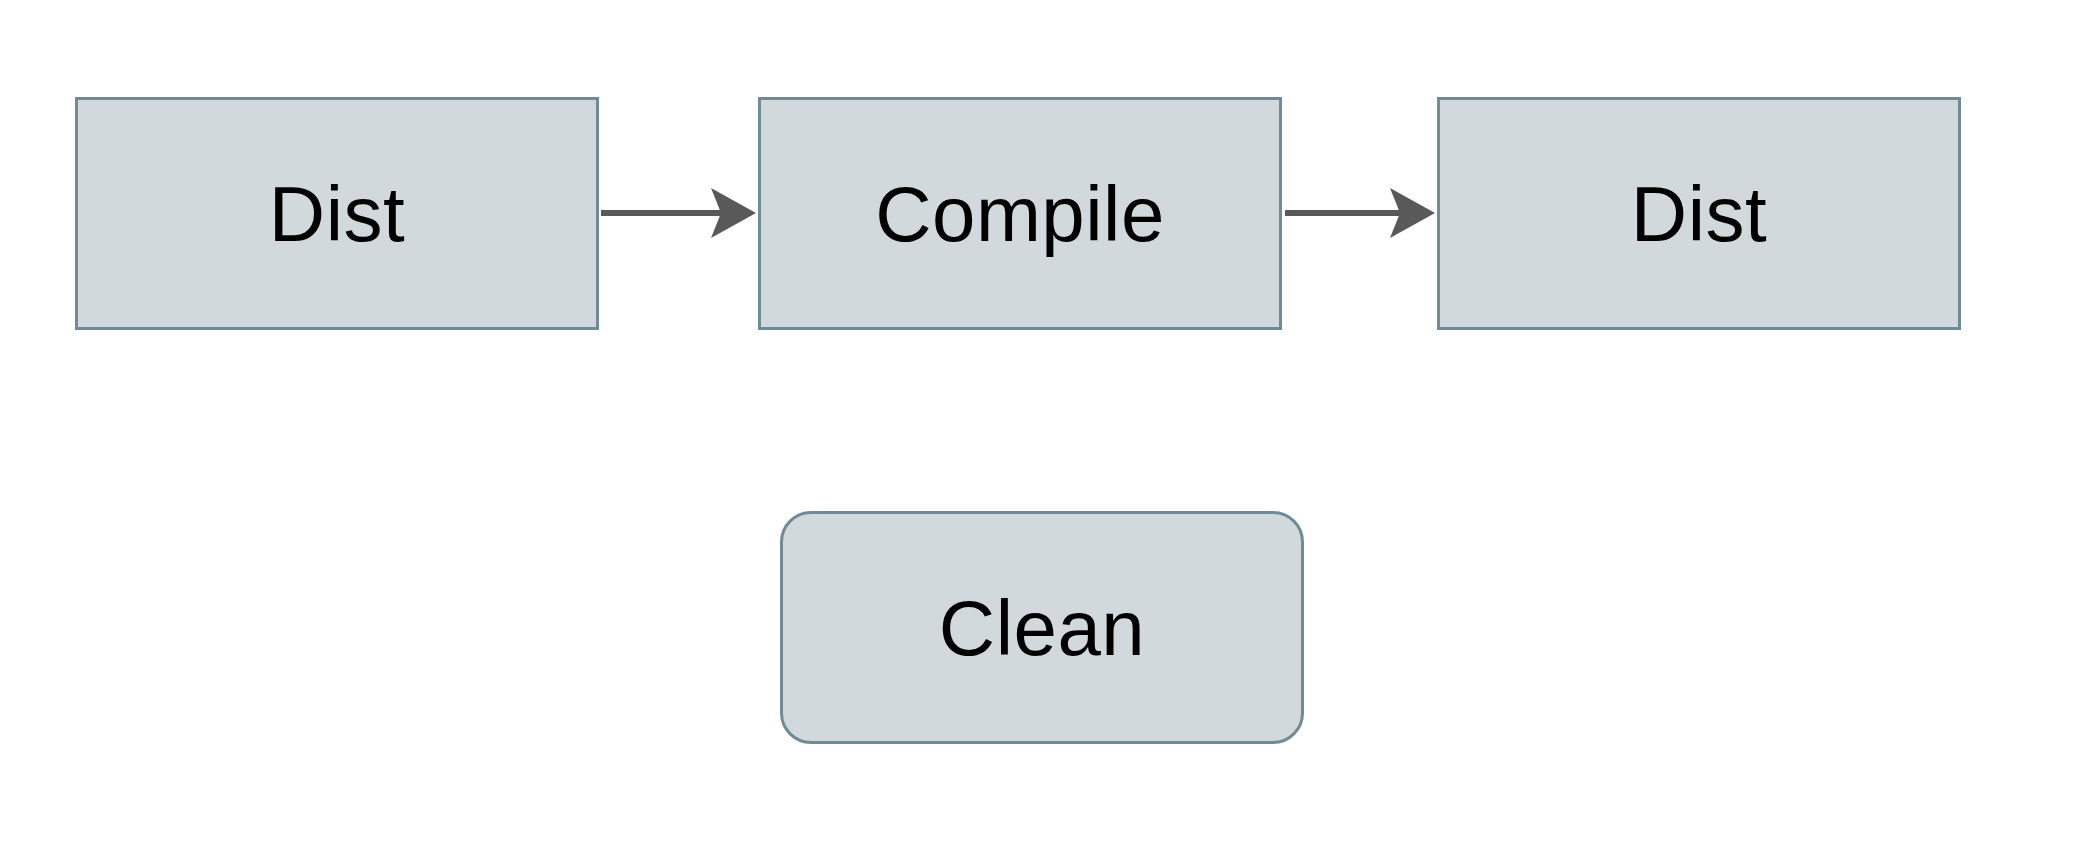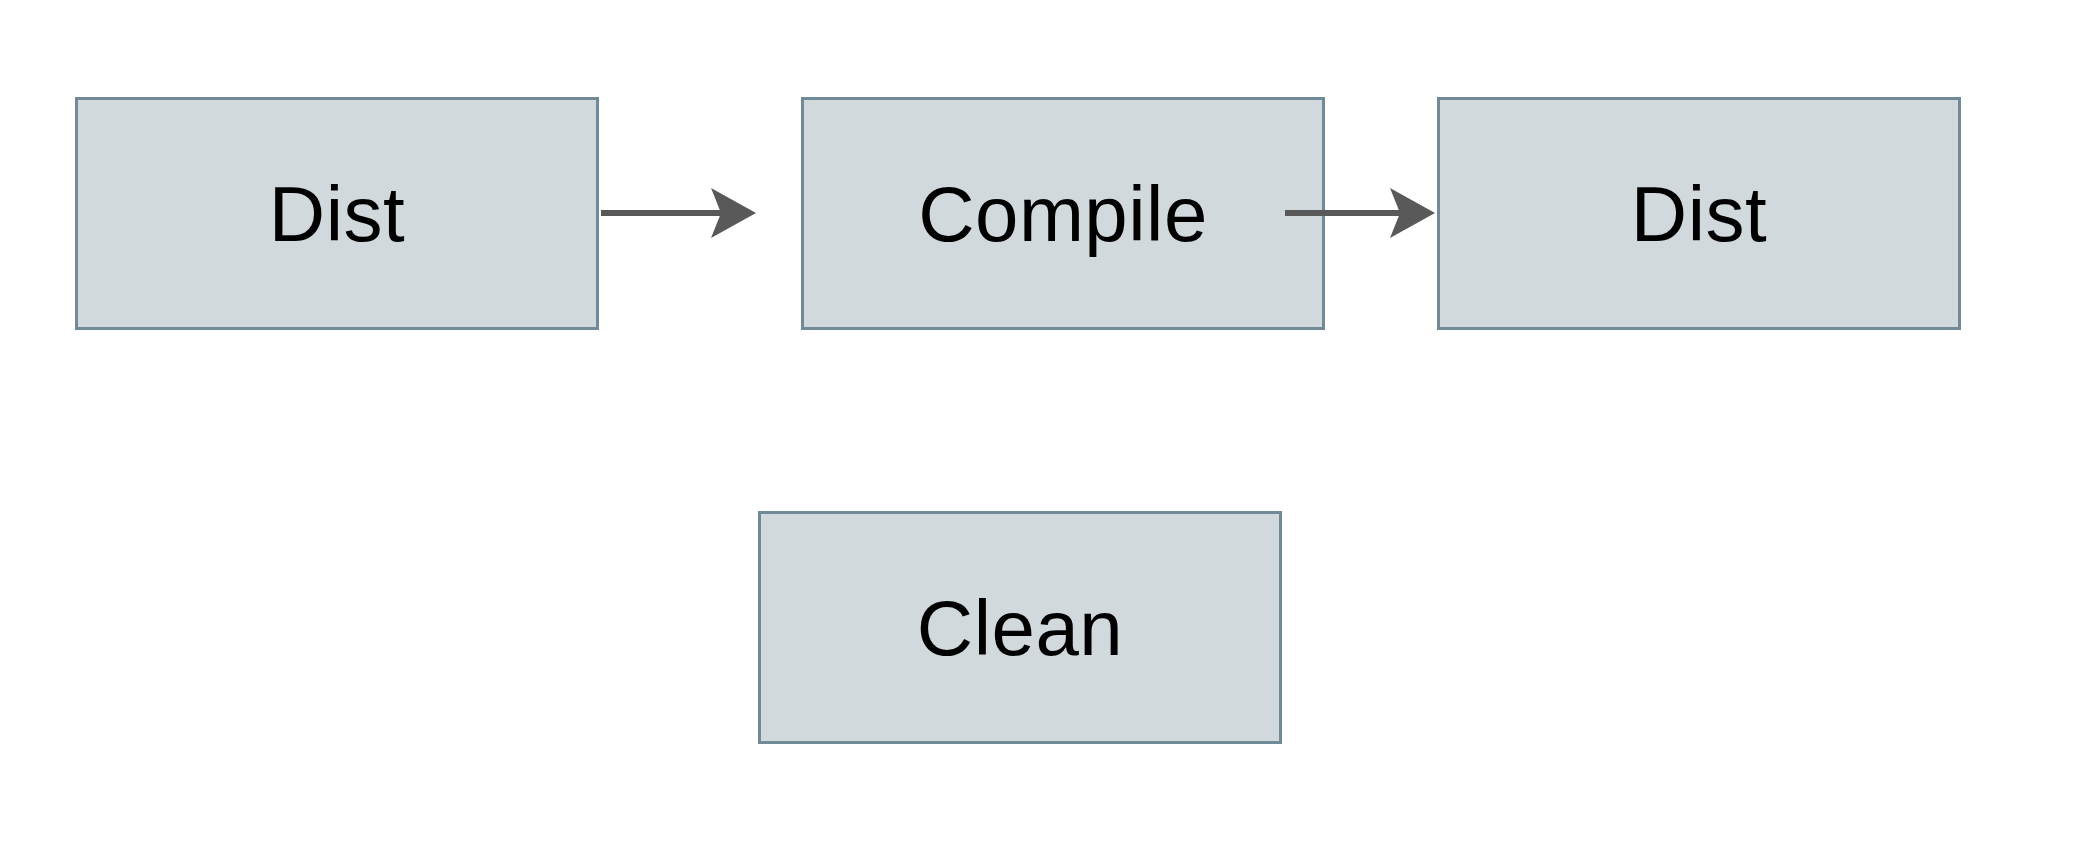--- a/index.html
+++ b/index.html
@@ -34,23 +34,23 @@
     justify-content: center;
   }
   .node-label {
     font-size: 78px;
     line-height: 1;
     color: var(--text);
     letter-spacing: 0.5px;
     white-space: nowrap;
   }
   #node-dist    { left: 75px;   top: 97px; }
-  #node-compile { left: 758px;  top: 97px; margin-left: 43px; }
+  #node-compile { left: 758px;  top: 97px; }
   #node-init    { left: 1437px; top: 97px; }
-  #node-clean   { left: 758px;  top: 511px; }
+  #node-clean   { left: 780px;  top: 511px; border-radius: 31px; }
   .edges-layer {
     position: absolute;
     left: 0; top: 0;
     width: 2078px;
     height: 848px;
     pointer-events: none;
   }
 </style>
 </head>
 <body>

